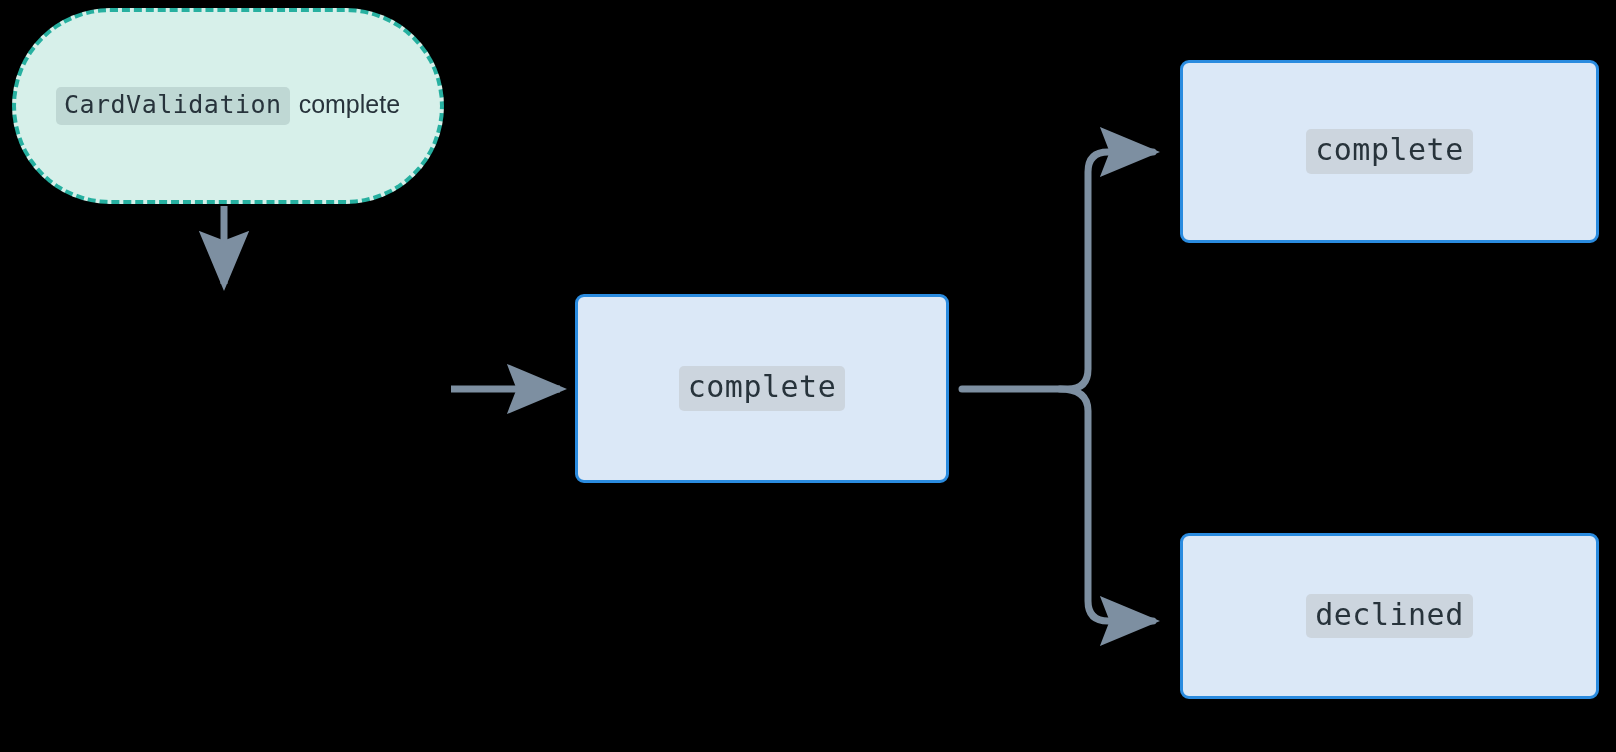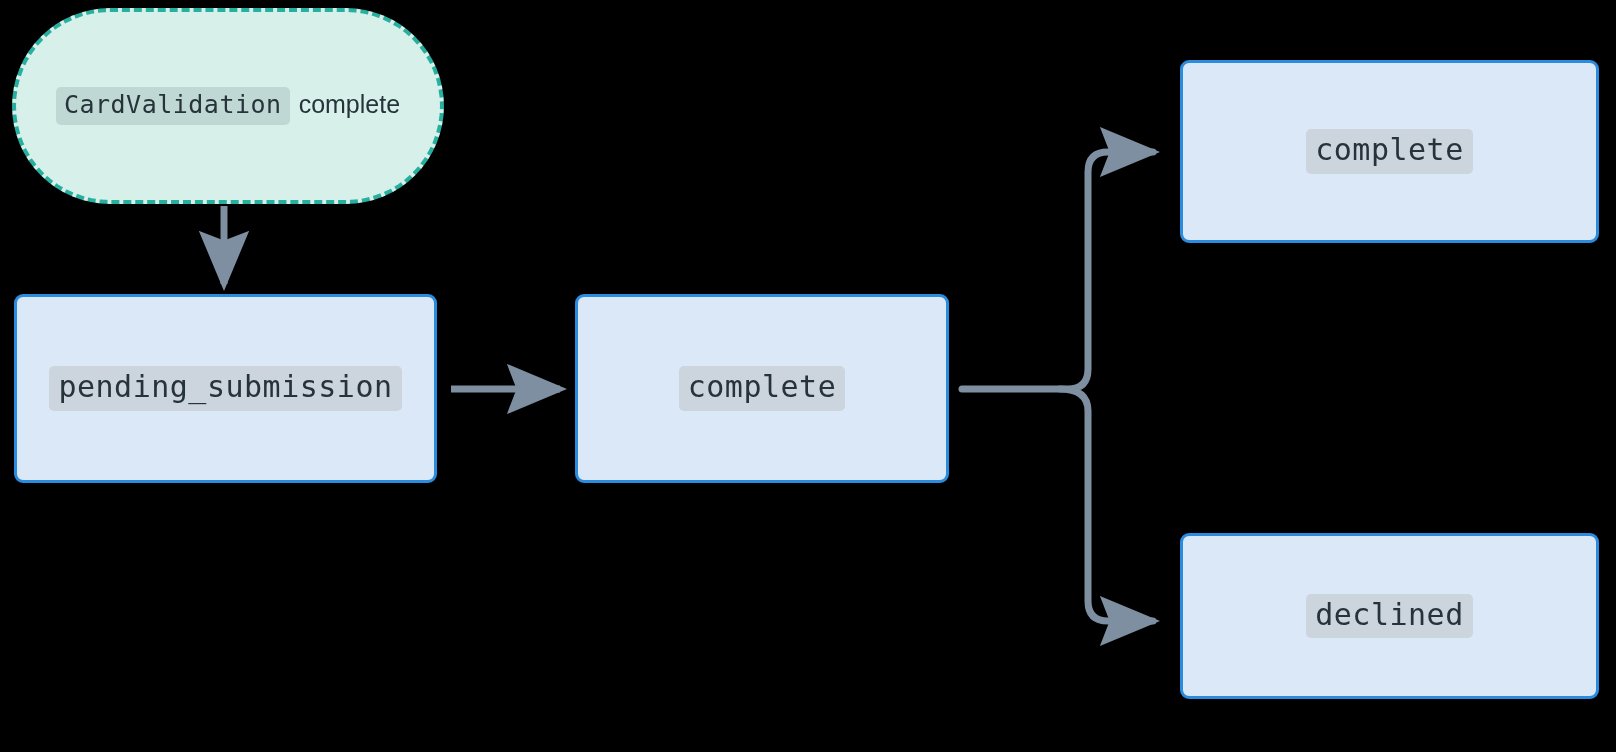--- a/index.html
+++ b/index.html
@@ -96,23 +96,20 @@
     <path d="M1060,389 Q1088,389 1088,411 L1088,601 Q1088,621 1108,621 L1153,621" fill="none" stroke="#7d8fa1" stroke-width="7" stroke-linecap="round" marker-end="url(#arrowhead)"></path>
   </svg>
 
   <div class="node start" style="left:12px; top:8px; width:432px; height:196px;">
     <span class="label">
       <span class="code">CardValidation</span>
       <span class="plain">complete</span>
     </span>
   </div>
 
-  <div class="node state" style="left:14px; top:294px; width:423px; height:189px;">
-    <span class="code">pending_submission</span>
-  </div>
 
   <div class="node state" style="left:575px; top:294px; width:374px; height:189px;">
     <span class="code">complete</span>
   </div>
 
   <div class="node state" style="left:1180px; top:60px; width:419px; height:183px;">
     <span class="code">complete</span>
   </div>
 
   <div class="node state" style="left:1180px; top:533px; width:419px; height:166px;">

